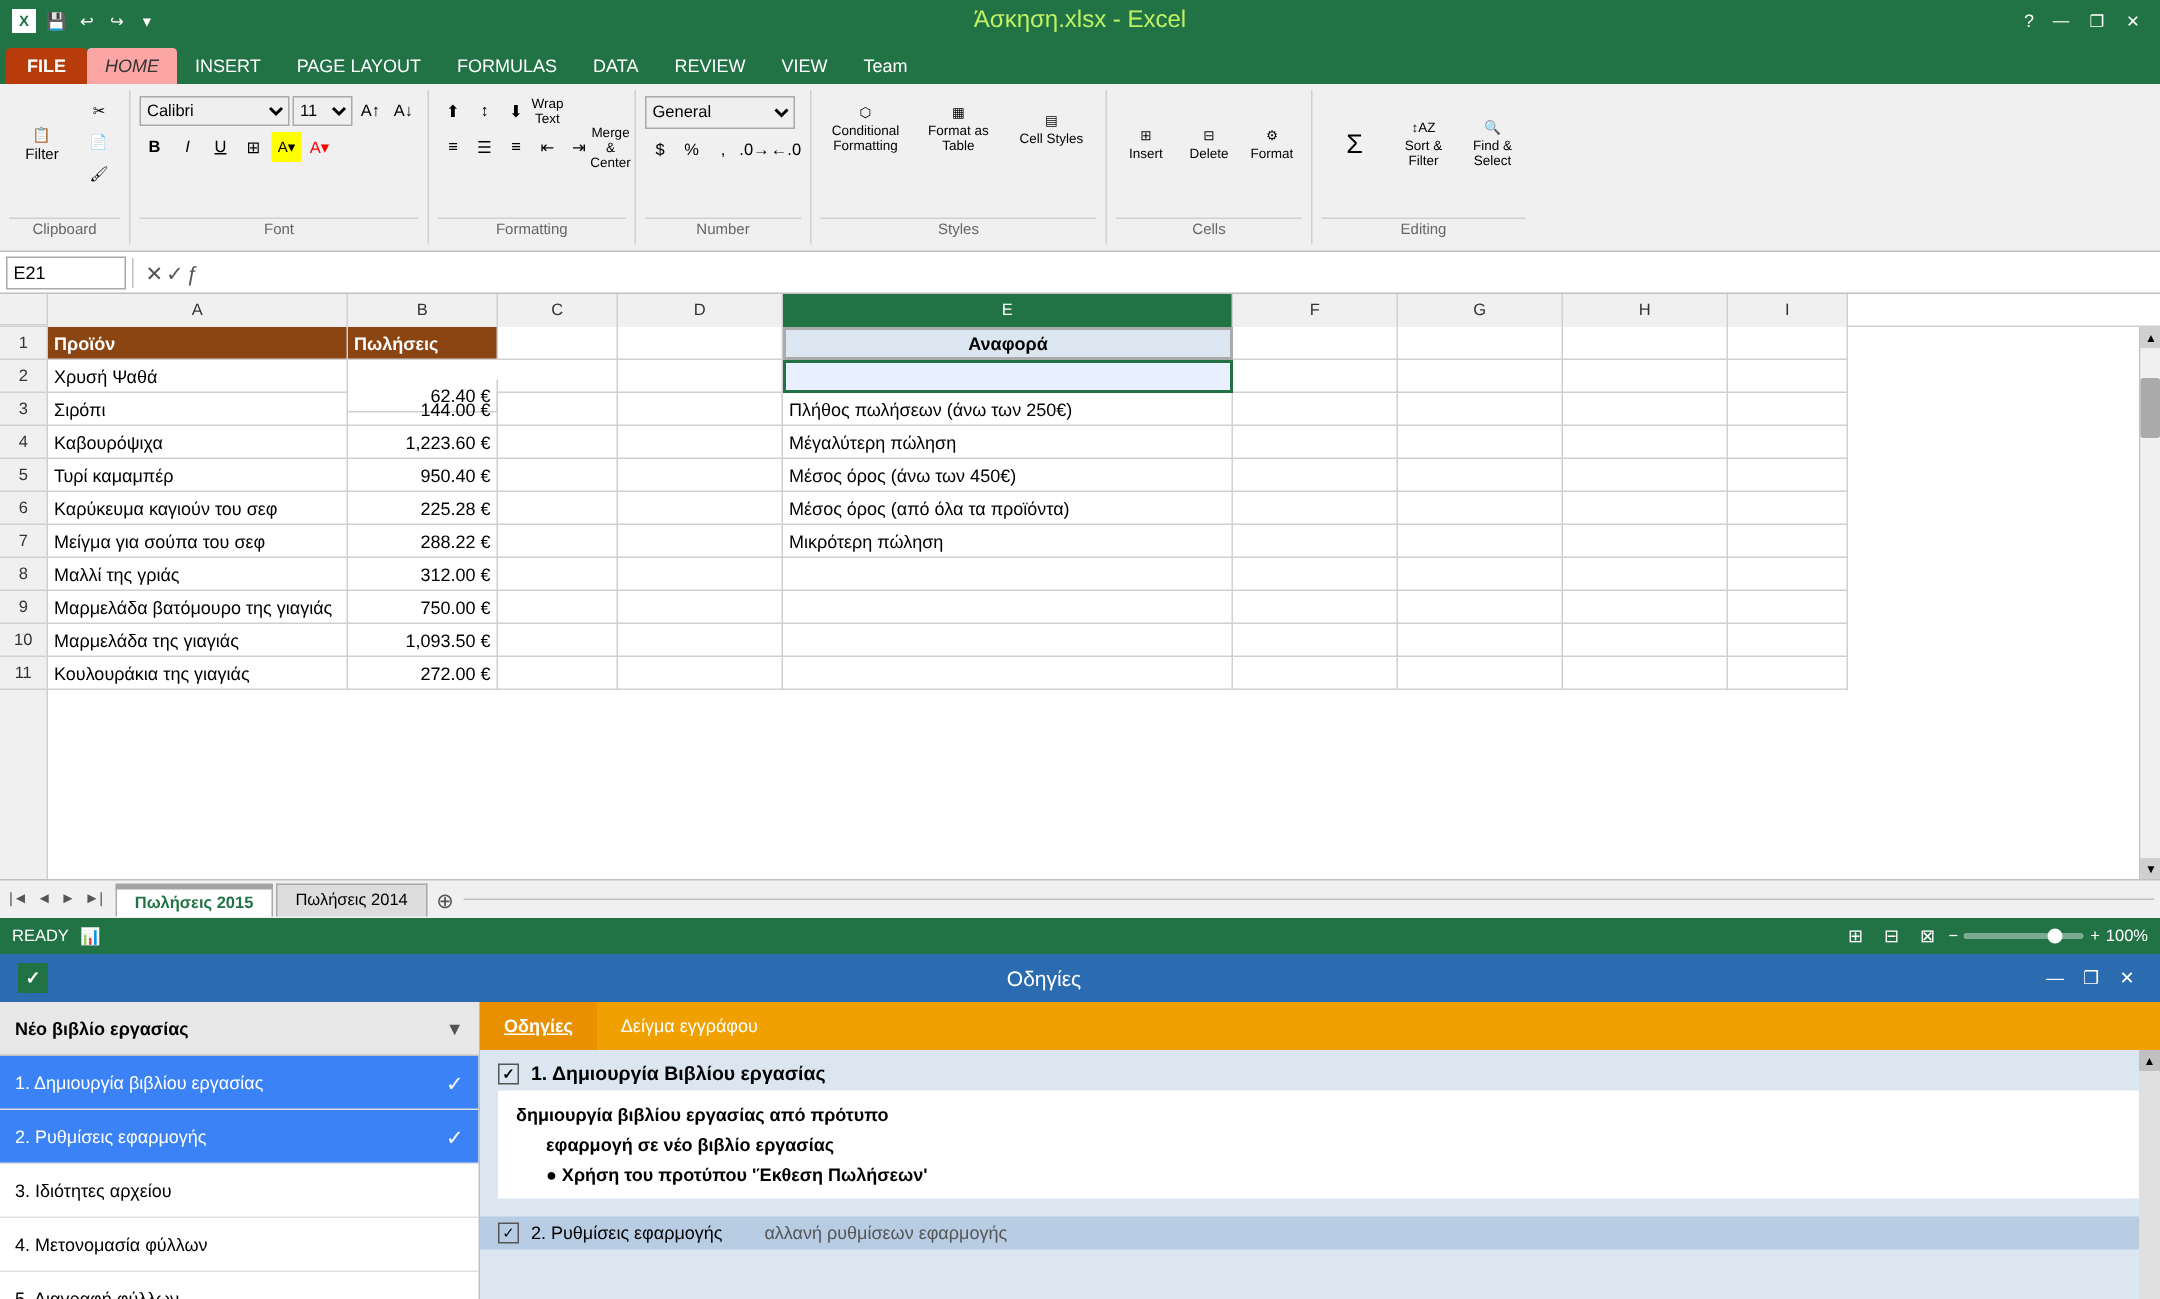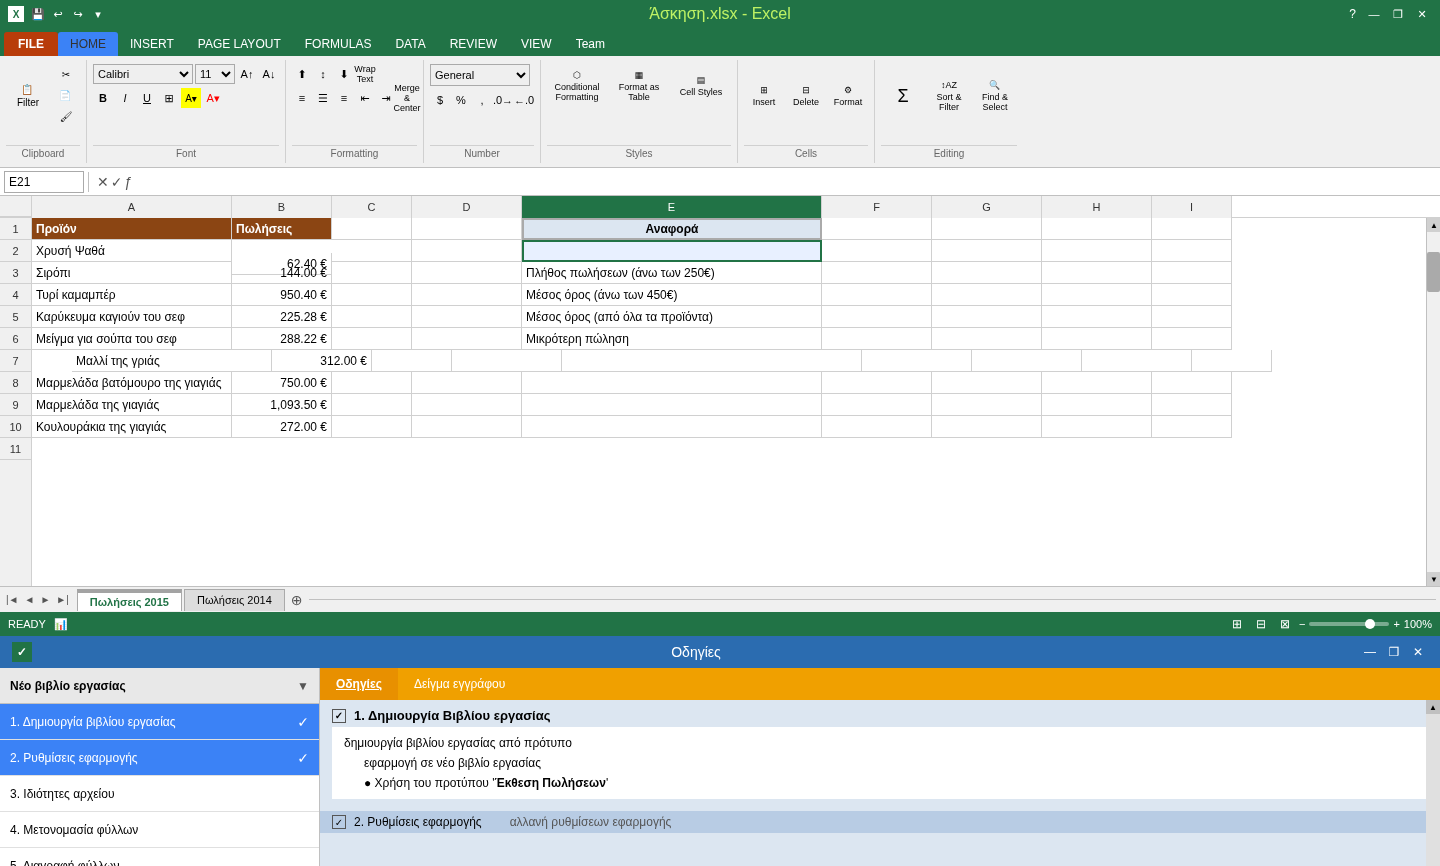--- a/index.html
+++ b/index.html
@@ -35,21 +35,21 @@
     .ribbon-tab {
       height: 24px;
       padding: 0 12px;
       font-size: 12px;
       display: flex;
       align-items: center;
       cursor: pointer;
       color: white;
       border-radius: 3px 3px 0 0;
     }
-    .ribbon-tab.active { background: #3b82f6; color: #333; }
+    .ribbon-tab.active { background: #fca5a5; color: #333; font-style: italic; }
     .ribbon-tab.file { background: #b83c0a; color: white; padding: 0 14px; font-weight: bold; }
 
     
     .ribbon {
       height: 112px;
       background: #f0f0f0;
       border-bottom: 1px solid #c0c0c0;
       display: flex;
       align-items: stretch;
       padding: 4px 0;
@@ -332,21 +332,21 @@
       margin-bottom: 4px;
       font-size: 13px;
       font-weight: bold;
     }
     .checkbox { width: 14px; height: 14px; border: 1px solid #555; display: inline-flex; align-items: center; justify-content: center; font-size: 10px; }
     .instruction-steps {
       background: white;
       padding: 6px 12px;
       margin-top: 4px;
     }
-    .instruction-step { font-size: 12px; padding: 3px 0; }
+    .instruction-step { font-size: 12px; padding: 3px 0; font-weight: bold; }
     .instruction-step.sub { padding-left: 20px; }
     .instruction-step.bullet { padding-left: 20px; }
 
     .next-instruction {
       background: #b8cce4;
       padding: 4px 12px;
       display: flex;
       align-items: center;
       gap: 8px;
       font-size: 12px;
@@ -603,20 +603,31 @@
         <div class="grid-cell right" style="width:100px;">144.00 €</div>
         <div class="grid-cell" style="width:80px;"></div>
         <div class="grid-cell" style="width:110px;"></div>
         <div class="grid-cell" style="width:300px;">Πλήθος πωλήσεων (άνω των 250€)</div>
         <div class="grid-cell" style="width:110px;"></div>
         <div class="grid-cell" style="width:110px;"></div>
         <div class="grid-cell" style="width:110px;"></div>
         <div class="grid-cell" style="width:80px;"></div>
       </div>
 
+      <div class="grid-row">
+        <div class="grid-cell" style="width:200px;">Καβουρόψιχα</div>
+        <div class="grid-cell right" style="width:100px;">1,223.60 €</div>
+        <div class="grid-cell" style="width:80px;"></div>
+        <div class="grid-cell" style="width:110px;"></div>
+        <div class="grid-cell" style="width:300px;">Μέγαλύτερη πώληση</div>
+        <div class="grid-cell" style="width:110px;"></div>
+        <div class="grid-cell" style="width:110px;"></div>
+        <div class="grid-cell" style="width:110px;"></div>
+        <div class="grid-cell" style="width:80px;"></div>
+      </div>
 
       <div class="grid-row">
         <div class="grid-cell" style="width:200px;">Τυρί καμαμπέρ</div>
         <div class="grid-cell right" style="width:100px;">950.40 €</div>
         <div class="grid-cell" style="width:80px;"></div>
         <div class="grid-cell" style="width:110px;"></div>
         <div class="grid-cell" style="width:300px;">Μέσος όρος (άνω των 450€)</div>
         <div class="grid-cell" style="width:110px;"></div>
         <div class="grid-cell" style="width:110px;"></div>
         <div class="grid-cell" style="width:110px;"></div>
@@ -641,21 +652,21 @@
         <div class="grid-cell" style="width:80px;"></div>
         <div class="grid-cell" style="width:110px;"></div>
         <div class="grid-cell" style="width:300px;">Μικρότερη πώληση</div>
         <div class="grid-cell" style="width:110px;"></div>
         <div class="grid-cell" style="width:110px;"></div>
         <div class="grid-cell" style="width:110px;"></div>
         <div class="grid-cell" style="width:80px;"></div>
       </div>
 
       <div class="grid-row">
-        <div class="grid-cell" style="width:200px;margin-left:40px;">Μαλλί της γριάς</div>
+        <div class="grid-cell" style="width:200px;">Μαλλί της γριάς</div>
         <div class="grid-cell right" style="width:100px;">312.00 €</div>
         <div class="grid-cell" style="width:80px;"></div>
         <div class="grid-cell" style="width:110px;"></div>
         <div class="grid-cell" style="width:300px;"></div>
         <div class="grid-cell" style="width:110px;"></div>
         <div class="grid-cell" style="width:110px;"></div>
         <div class="grid-cell" style="width:110px;"></div>
         <div class="grid-cell" style="width:80px;"></div>
       </div>
 

